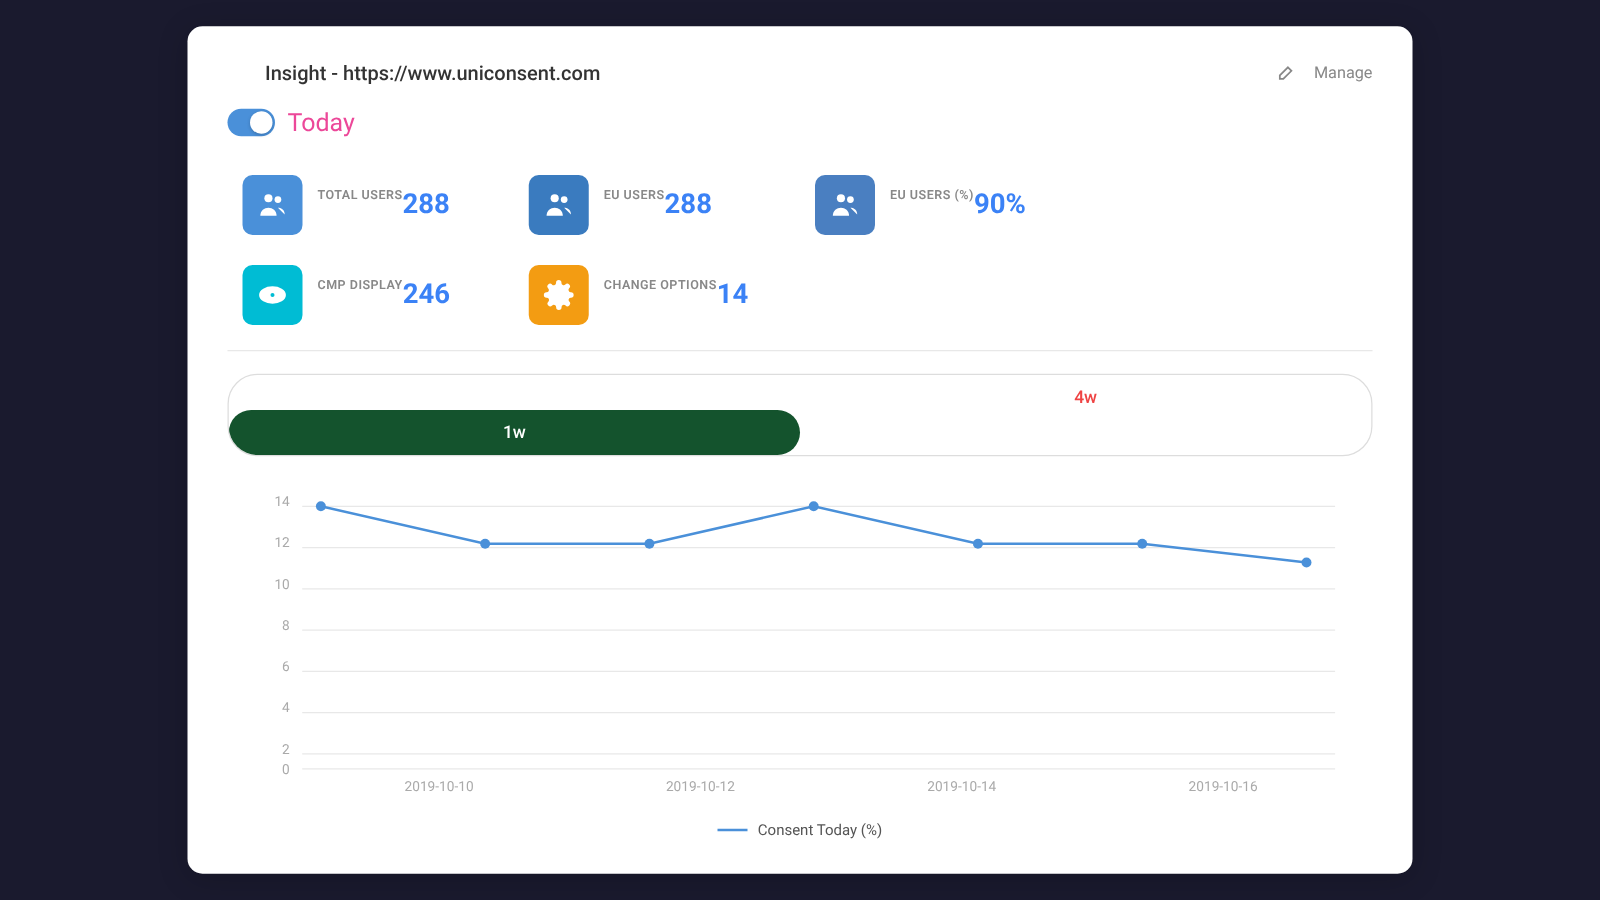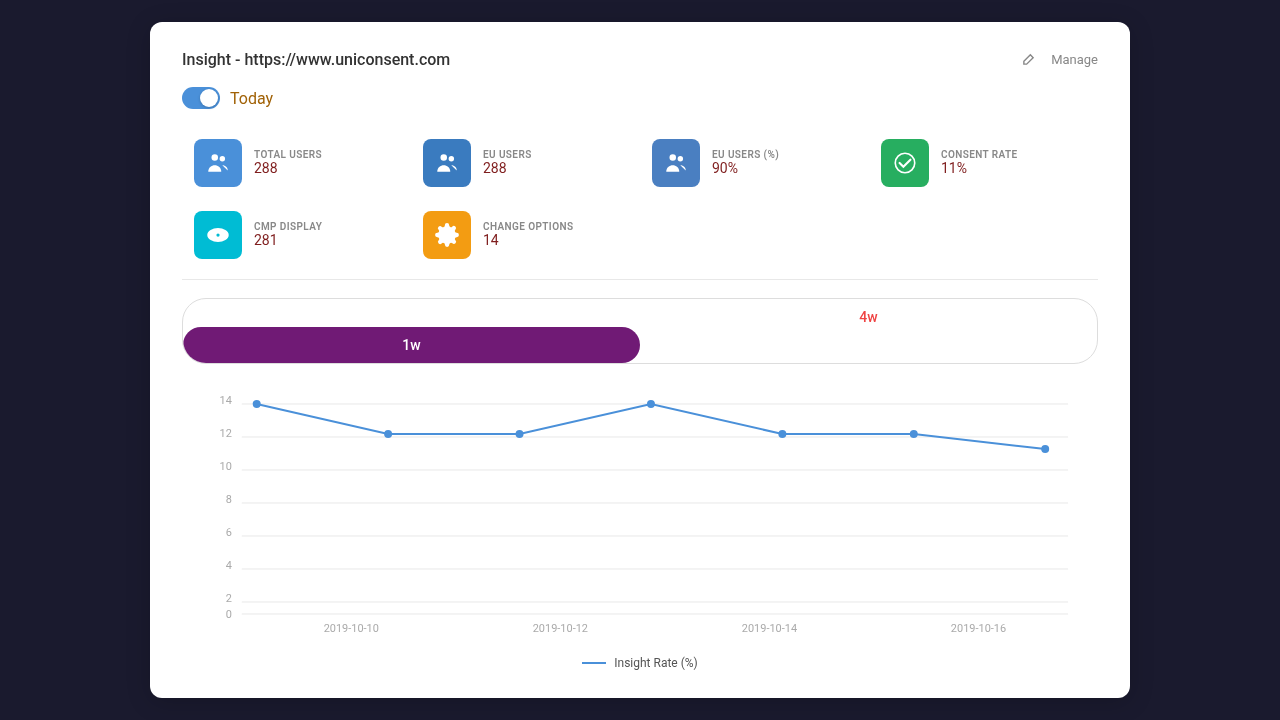--- a/index.html
+++ b/index.html
@@ -16,20 +16,21 @@
       border-radius: 12px;
       width: 980px;
       padding: 28px 32px 24px;
       box-shadow: 0 4px 24px rgba(0,0,0,0.18);
     }
     .header {
       display: flex;
       justify-content: space-between;
       align-items: center;
       margin-bottom: 18px;
+      margin-left: 30px;
     }
     .header-title {
       font-size: 16px;
       font-weight: 500;
       color: #333;
     }
     .manage-link {
       font-size: 13px;
       color: #888;
       cursor: pointer;
@@ -57,22 +58,22 @@
       position: absolute;
       width: 18px;
       height: 18px;
       background: #fff;
       border-radius: 50%;
       top: 2px;
       left: 18px;
       box-shadow: 0 1px 3px rgba(0,0,0,0.2);
     }
     .toggle-label {
-      font-size: 16px;
-      color: #a16207;
+      font-size: 20px;
+      color: #ec4899;
     }
     .metrics-grid {
       display: grid;
       grid-template-columns: repeat(4, 1fr);
       gap: 0;
       margin-bottom: 0;
     }
     .metric-item {
       display: flex;
       align-items: center;
@@ -82,32 +83,32 @@
     .metric-icon {
       width: 48px;
       height: 48px;
       border-radius: 8px;
       display: flex;
       align-items: center;
       justify-content: center;
       flex-shrink: 0;
     }
     .metric-icon svg { width: 26px; height: 26px; fill: #fff; }
-    .metric-text { display: flex; flex-direction: column; }
+    .metric-text { display: flex; flex-direction: row; }
     .metric-label {
       font-size: 10px;
       color: #888;
       font-weight: 600;
       letter-spacing: 0.4px;
       text-transform: uppercase;
     }
     .metric-value {
-      font-size: 14px;
-      font-weight: 400;
-      color: #7f1d1d;
+      font-size: 22px;
+      font-weight: 700;
+      color: #3b82f6;
       line-height: 1.2;
     }
     .divider {
       height: 1px;
       background: #e8e8e8;
       margin: 10px 0 18px;
     }
     .tabs-row {
       display: flex;
       border: 1.5px solid #ddd;
@@ -118,21 +119,21 @@
     .tab {
       flex: 1;
       text-align: center;
       padding: 10px 0;
       font-size: 14px;
       cursor: pointer;
       color: #ef4444;
       font-weight: 500;
     }
     .tab.active {
-      background: #701a75;
+      background: #14532d;
       color: #fff;
       border-radius: 22px;
       margin-top: 28px;
     }
     .chart-area {
       position: relative;
       height: 290px;
       margin: 0 10px;
     }
     .chart-svg {
@@ -234,48 +235,36 @@
             <circle cx="16" cy="8" r="2.5"></circle>
             <path d="M16 14c2 0 5 1.2 5 5"></path>
           </svg>
       </div>
       <div class="metric-text">
         <span class="metric-label">EU USERS (%)</span>
         <span class="metric-value">90%</span>
       </div>
     </div>
 
-    <div class="metric-item">
-      <div class="metric-icon" style="background:#27ae60;">
-        <svg viewBox="0 0 24 24">
-            <circle cx="12" cy="12" r="9" fill="none" stroke="#fff" stroke-width="1.5"></circle>
-            <path d="M7 12l3.5 3.5L17 9" fill="none" stroke="#fff" stroke-width="2" stroke-linecap="round"></path>
-          </svg>
-      </div>
-      <div class="metric-text">
-        <span class="metric-label">CONSENT RATE</span>
-        <span class="metric-value">11%</span>
-      </div>
-    </div>
 
   </div>
 
   <div class="metrics-grid" style="margin-top:4px;">
 
     <div class="metric-item">
       <div class="metric-icon" style="background:#00bcd4;">
         <svg viewBox="0 0 24 24" fill="none" stroke="#fff" stroke-width="1.8">
             <ellipse cx="12" cy="12" rx="9" ry="5.5"></ellipse>
             <circle cx="12" cy="12" r="3" fill="#fff" stroke="none"></circle>
             <circle cx="12" cy="12" r="1.5" fill="#00bcd4" stroke="none"></circle>
           </svg>
       </div>
       <div class="metric-text">
         <span class="metric-label">CMP DISPLAY</span>
-        <span class="metric-value">281</span>
+        <span class="metric-value">246</span>
       </div>
     </div>
 
 
     <div class="metric-item">
       <div class="metric-icon" style="background:#f39c12;">
         <svg viewBox="0 0 24 24" fill="#fff">
           <path d="M12 15a3 3 0 100-6 3 3 0 000 6z"></path>
           <path d="M19.4 15a1.65 1.65 0 00.33 1.82l.06.06a2 2 0 010 2.83 2 2 0 01-2.83 0l-.06-.06a1.65 1.65 0 00-1.82-.33 1.65 1.65 0 00-1 1.51V21a2 2 0 01-2 2 2 2 0 01-2-2v-.09A1.65 1.65 0 009 19.4a1.65 1.65 0 00-1.82.33l-.06.06a2 2 0 01-2.83 0 2 2 0 010-2.83l.06-.06A1.65 1.65 0 004.68 15a1.65 1.65 0 00-1.51-1H3a2 2 0 01-2-2 2 2 0 012-2h.09A1.65 1.65 0 004.6 9a1.65 1.65 0 00-.33-1.82l-.06-.06a2 2 0 010-2.83 2 2 0 012.83 0l.06.06A1.65 1.65 0 009 4.68a1.65 1.65 0 001-1.51V3a2 2 0 012-2 2 2 0 012 2v.09a1.65 1.65 0 001 1.51 1.65 1.65 0 001.82-.33l.06-.06a2 2 0 012.83 0 2 2 0 010 2.83l-.06.06A1.65 1.65 0 0019.4 9a1.65 1.65 0 001.51 1H21a2 2 0 012 2 2 2 0 01-2 2h-.09a1.65 1.65 0 00-1.51 1z"></path>
         </svg>
@@ -327,17 +316,17 @@
       <circle class="chart-dot" cx="65" cy="20" r="4"></circle>
       <circle class="chart-dot" cx="197" cy="50" r="4"></circle>
       <circle class="chart-dot" cx="329" cy="50" r="4"></circle>
       <circle class="chart-dot" cx="461" cy="20" r="4"></circle>
       <circle class="chart-dot" cx="593" cy="50" r="4"></circle>
       <circle class="chart-dot" cx="725" cy="50" r="4"></circle>
       <circle class="chart-dot" cx="857" cy="65" r="4"></circle>
     </svg>
     <div class="chart-legend">
       <div class="legend-line"></div>
-      <span>Insight Rate (%)</span>
+      <span>Consent Today (%)</span>
     </div>
   </div>
 
 </div>
 
 </body></html>

